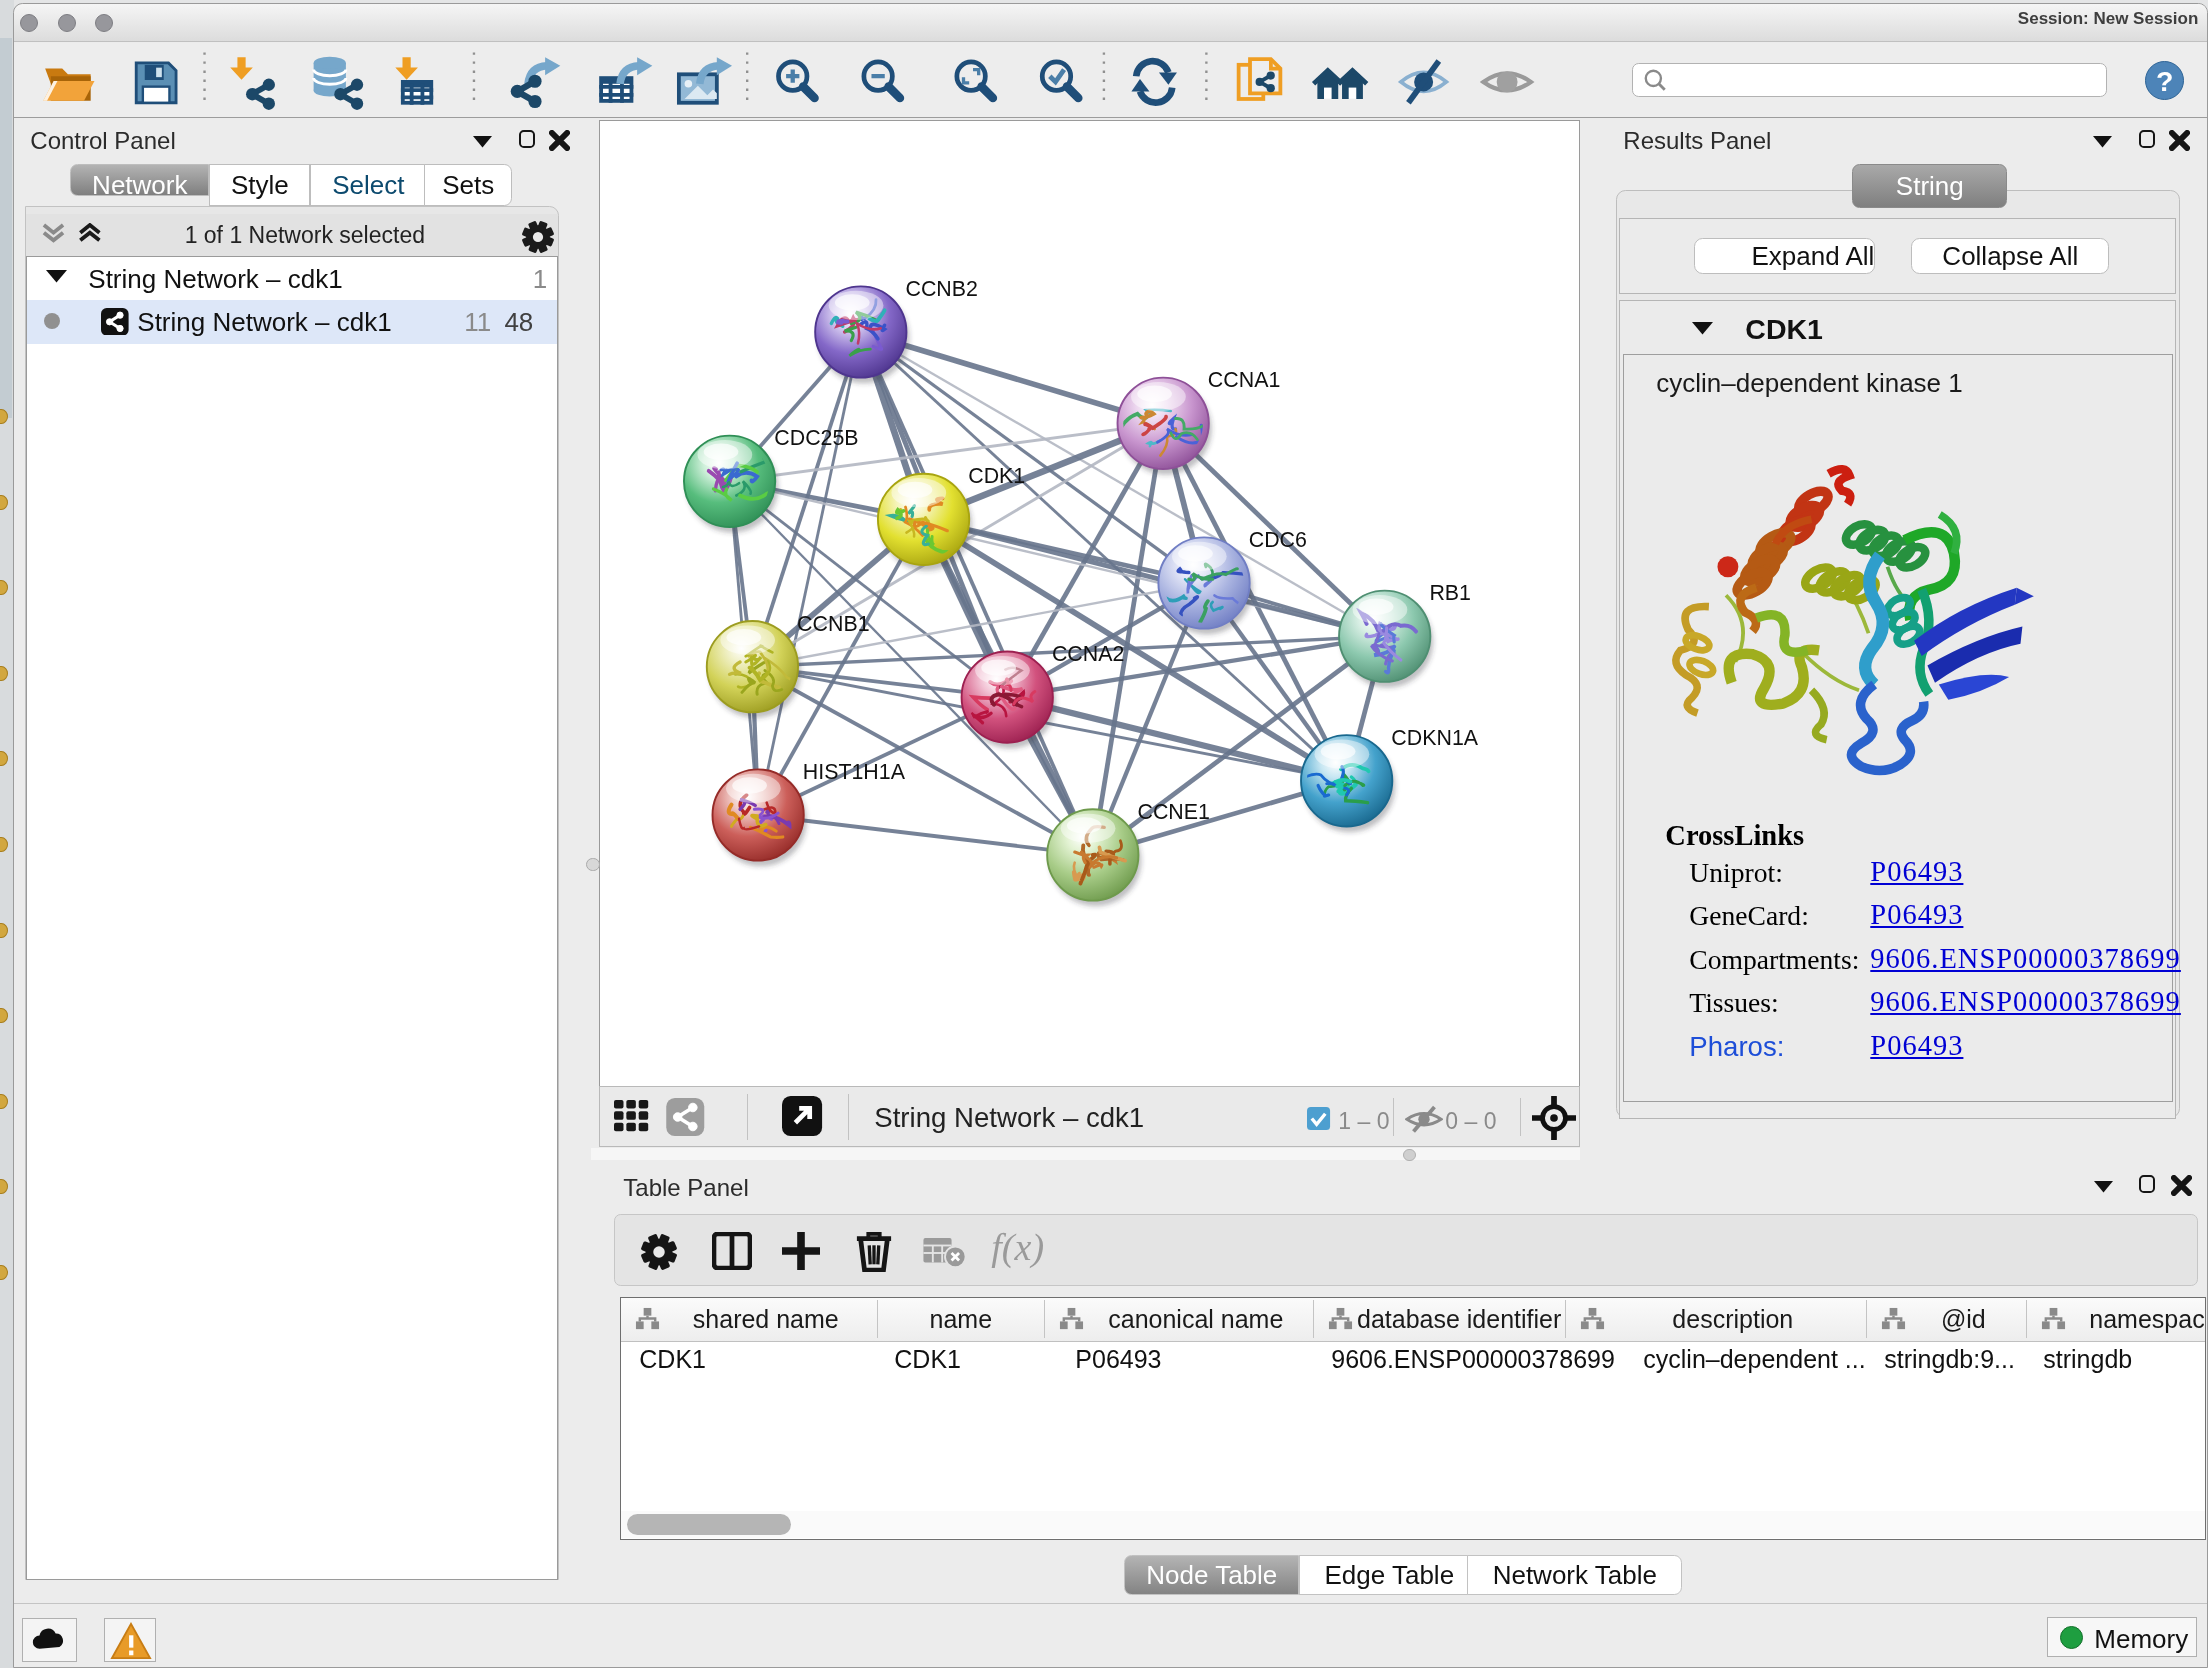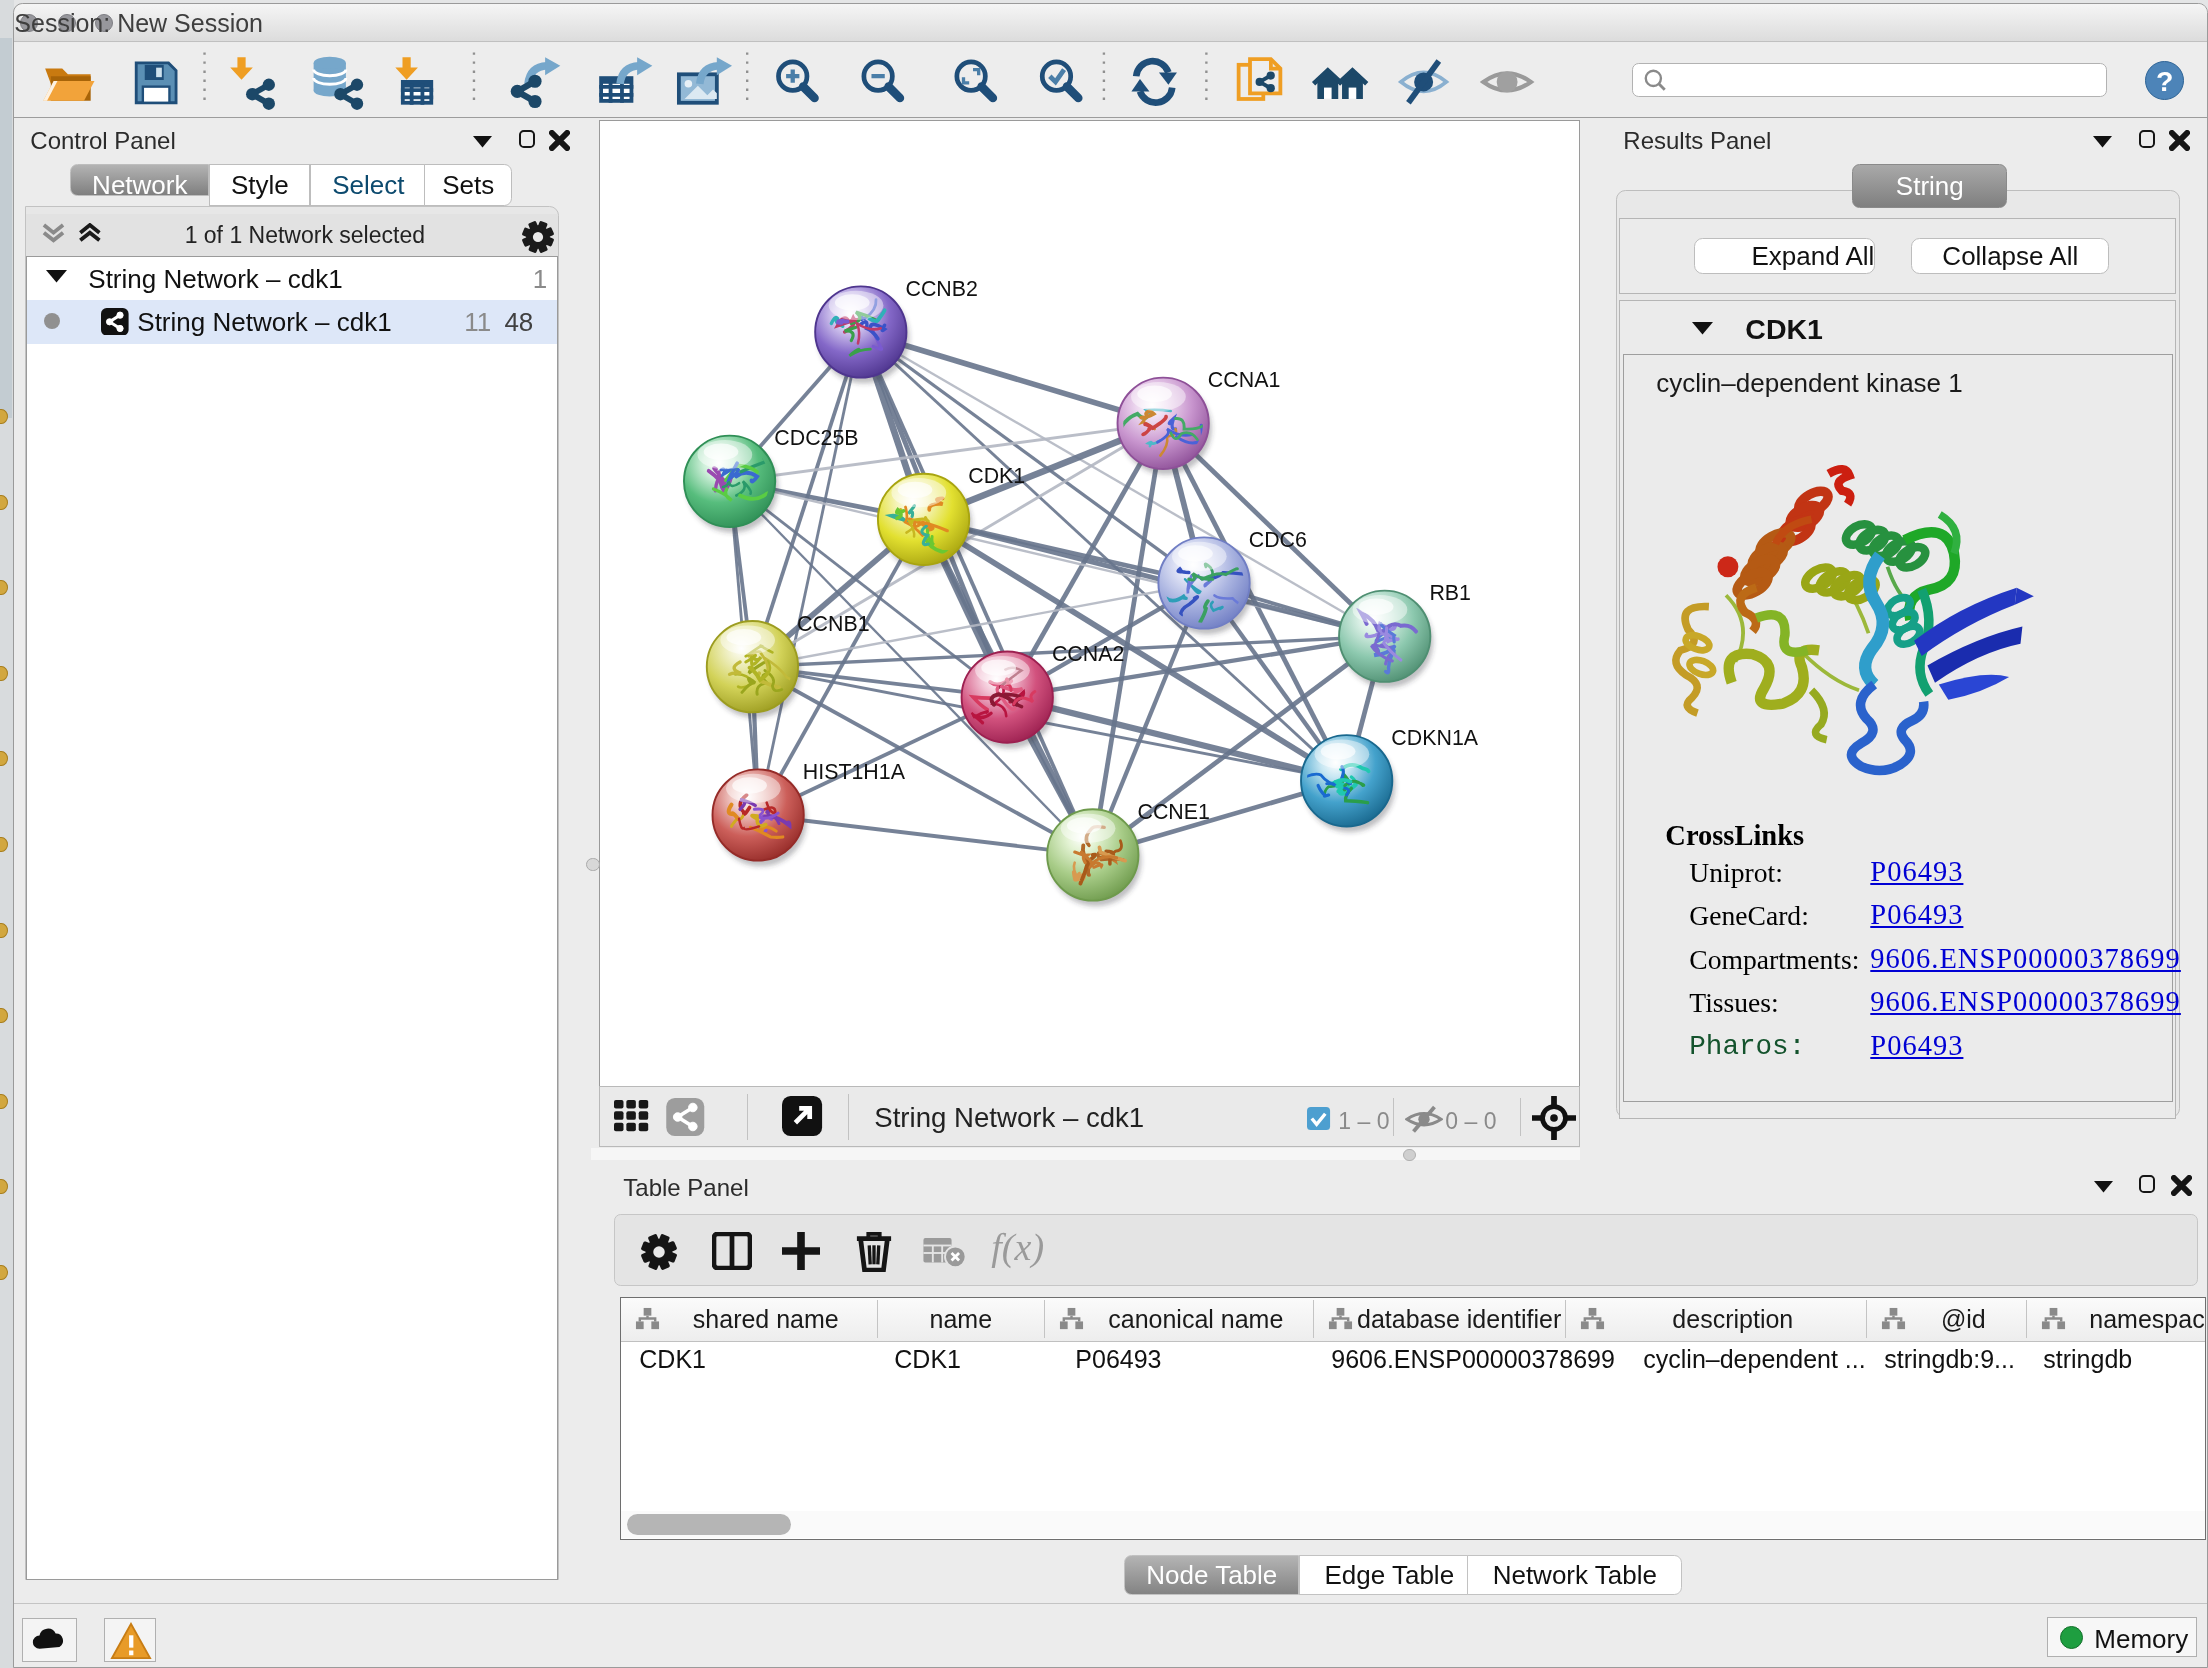--- a/index.html
+++ b/index.html
@@ -17,21 +17,21 @@
 <div class="abs" style="left:-5.7px;top:923px;width:13.3px;height:15px;border-radius:50%;background:#d2a73f;border:1px solid #a87f1f"></div>
 <div class="abs" style="left:-5.7px;top:1008px;width:13.3px;height:15px;border-radius:50%;background:#d2a73f;border:1px solid #a87f1f"></div>
 <div class="abs" style="left:-5.7px;top:1094px;width:13.3px;height:15px;border-radius:50%;background:#d2a73f;border:1px solid #a87f1f"></div>
 <div class="abs" style="left:-5.7px;top:1179px;width:13.3px;height:15px;border-radius:50%;background:#d2a73f;border:1px solid #a87f1f"></div>
 <div class="abs" style="left:-5.7px;top:1265px;width:13.3px;height:15px;border-radius:50%;background:#d2a73f;border:1px solid #a87f1f"></div>
 <div class="abs" style="left:13.3px;top:2.9px;width:2195px;height:1665px;background:#ececec;border:1px solid #9a9a9a;border-radius:9.5px 9.5px 0 0;overflow:hidden">
 <div class="abs" style="left:0;top:0;width:2195px;height:38px;background:linear-gradient(#f5f5f5,#dcdcdc);border-bottom:1px solid #c0c0c0;border-radius:9.5px 9.5px 0 0">
 <div class="abs" style="left:5.7px;top:10.5px;width:18px;height:18px;border-radius:50%;background:#97979c;border:1px solid #7e7e83"></div>
 <div class="abs" style="left:44px;top:10.5px;width:18px;height:18px;border-radius:50%;background:#97979c;border:1px solid #7e7e83"></div>
 <div class="abs" style="left:81px;top:10.5px;width:18px;height:18px;border-radius:50%;background:#97979c;border:1px solid #7e7e83"></div>
-<div class="abs" style="left:0;top:4.8px;width:2184px;text-align:left;font-size:25px;font-weight:400;color:#3e3e3e">Session: New Session</div>
+<div class="abs" style="left:0;top:4.8px;width:2184px;text-align:right;font-size:17px;font-weight:700;color:#3e3e3e">Session: New Session</div>
 </div>
 <div class="abs" style="left:0;top:39px;width:2195px;height:75px;background:#ededed;border-bottom:1px solid #9c9c9c">
       <svg width="2195" height="74" style="position:absolute;left:0;top:0" viewBox="0 0 2308 78">
         <line x1="198" y1="10" x2="198" y2="66" stroke="#909090" stroke-width="2.5" stroke-dasharray="2.5 7"></line>
         <line x1="482" y1="10" x2="482" y2="66" stroke="#909090" stroke-width="2.5" stroke-dasharray="2.5 7"></line>
         <line x1="770" y1="10" x2="770" y2="66" stroke="#909090" stroke-width="2.5" stroke-dasharray="2.5 7"></line>
         <line x1="1146" y1="10" x2="1146" y2="66" stroke="#909090" stroke-width="2.5" stroke-dasharray="2.5 7"></line>
         <line x1="1254" y1="10" x2="1254" y2="66" stroke="#909090" stroke-width="2.5" stroke-dasharray="2.5 7"></line>
         <g transform="translate(26,13)">
           <path d="M4 14 L22 14 L28 20 L52 20 L52 30 L10 30 Z" fill="#c97a10"></path>
@@ -695,21 +695,21 @@
 <div class="abs" style="left:1642px;top:364px;font-size:26px;color:#1a1a1a">cyclin–dependent kinase 1</div>
 <div class="abs" style="left:1651px;top:816px;font-size:28.5px;font-weight:bold;font-family:'Liberation Serif',serif;color:#000">CrossLinks</div>
 <div class="abs" style="left:1675px;top:853px;font-size:27.6px;font-family:'Liberation Serif',serif;color:#000">Uniprot:</div>
     <div class="abs" style="left:1856px;top:852px;font-size:28.5px;letter-spacing:1px;font-family:'Liberation Serif',serif;color:#0000d4;text-decoration:underline">P06493</div>
 <div class="abs" style="left:1675px;top:896px;font-size:27.6px;font-family:'Liberation Serif',serif;color:#000">GeneCard:</div>
     <div class="abs" style="left:1856px;top:895px;font-size:28.5px;letter-spacing:1px;font-family:'Liberation Serif',serif;color:#0000d4;text-decoration:underline">P06493</div>
 <div class="abs" style="left:1675px;top:940px;font-size:27.6px;font-family:'Liberation Serif',serif;color:#000">Compartments:</div>
     <div class="abs" style="left:1856px;top:939px;font-size:28.5px;letter-spacing:1px;font-family:'Liberation Serif',serif;color:#0000d4;text-decoration:underline">9606.ENSP00000378699</div>
 <div class="abs" style="left:1675px;top:983px;font-size:27.6px;font-family:'Liberation Serif',serif;color:#000">Tissues:</div>
     <div class="abs" style="left:1856px;top:982px;font-size:28.5px;letter-spacing:1px;font-family:'Liberation Serif',serif;color:#0000d4;text-decoration:underline">9606.ENSP00000378699</div>
-<div class="abs" style="left:1675px;top:1027px;font-size:27.6px;font-family:Liberation Mono, monospace;color:#14532d">Pharos:</div>
+<div class="abs" style="left:1675px;top:1027px;font-size:27.6px;font-family:Liberation Sans, sans-serif;color:#1d4ed8">Pharos:</div>
     <div class="abs" style="left:1856px;top:1026px;font-size:28.5px;letter-spacing:1px;font-family:'Liberation Serif',serif;color:#0000d4;text-decoration:underline">P06493</div>
 <svg class="abs" style="left:1655px;top:458px" width="380" height="314" viewBox="0 0 400 330">
       <path d="M60 140 Q90 170 70 210 M140 200 Q170 230 200 240 M180 120 Q200 150 210 180" fill="none" stroke="#9cb83a" stroke-width="4"></path>
       <path d="M160 45 Q150 80 120 90 M230 110 Q240 140 255 150" fill="none" stroke="#58a84a" stroke-width="4"></path>
       <path d="M168 12 Q186 2 190 14 Q172 20 182 30 Q196 32 188 44" fill="none" stroke="#cc1f10" stroke-width="9"></path>
       <ellipse cx="152" cy="42" rx="17" ry="9" fill="none" stroke="#c23414" stroke-width="10" transform="rotate(-30 152 42)"></ellipse>
       <ellipse cx="143" cy="57" rx="17" ry="9" fill="none" stroke="#c23414" stroke-width="10" transform="rotate(-30 143 57)"></ellipse>
       <ellipse cx="134" cy="72" rx="17" ry="9" fill="none" stroke="#c23414" stroke-width="10" transform="rotate(-30 134 72)"></ellipse>
       <ellipse cx="112" cy="86" rx="18" ry="9" fill="none" stroke="#b55a14" stroke-width="10" transform="rotate(-30 112 86)"></ellipse>
       <ellipse cx="104" cy="100" rx="18" ry="9" fill="none" stroke="#b55a14" stroke-width="10" transform="rotate(-30 104 100)"></ellipse>

